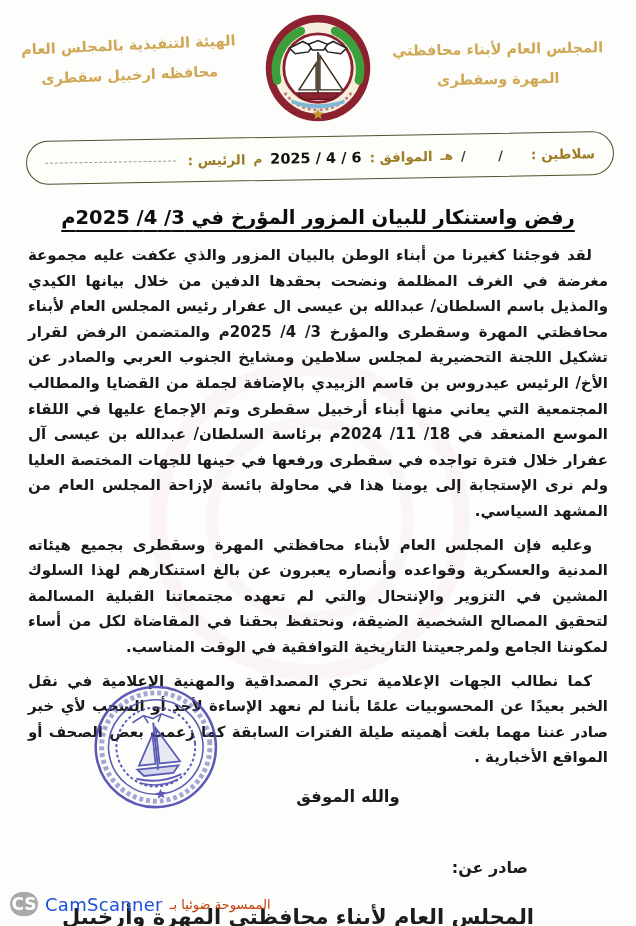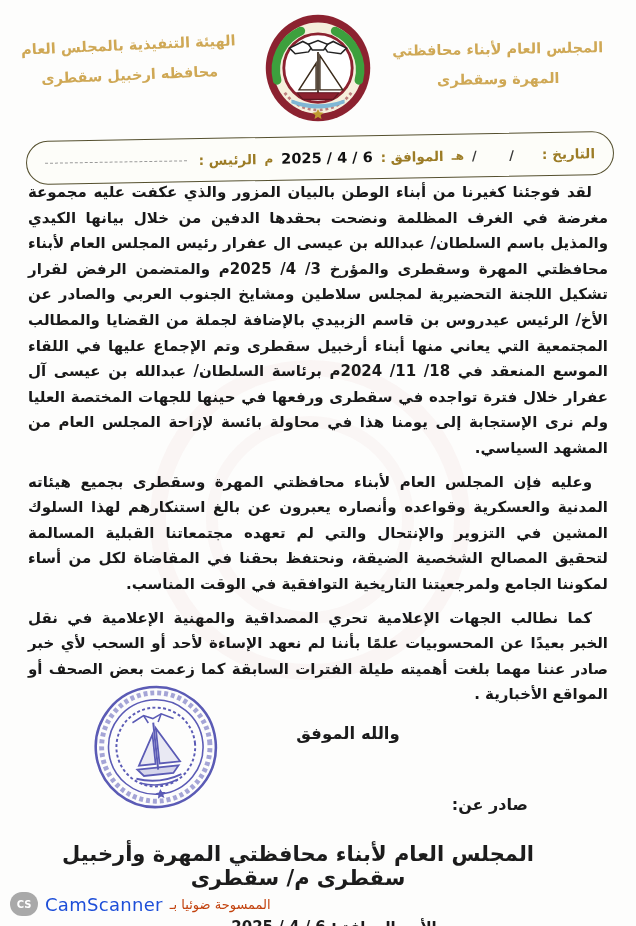--- a/index.html
+++ b/index.html
@@ -68,21 +68,21 @@
   }
   
   .stamp { position:absolute; top:683px; left:92px; z-index:3; transform:rotate(-6deg); opacity:0.9; }
   
   .cs-footer {
     position:absolute; left:10px; bottom:10px; display:flex; align-items:center; gap:7px;
     z-index:4;
   }
   .cs-badge {
     width:28px; height:24px; border-radius:12px; background:#a9a9a9;
-    color:#fff; font-weight:700; font-size:10px;
+    color:#fff; font-weight:700; font-size:17px;
     display:flex; align-items:center; justify-content:center;
     font-family:"DejaVu Sans", sans-serif;
   }
   .cs-brand { color:#1d4ed8; font-size:18px; font-weight:500; letter-spacing:0.3px; }
   .cs-arabic { color:#c2410c; font-size:13px; direction:rtl; }
 </style>
 </head>
 <body>
 
 <div class="page">
@@ -127,31 +127,32 @@
       </svg>
     </div>
 
     <div class="org-left">
       <div>الهيئة التنفيذية بالمجلس العام</div>
       <div>محافظه ارخبيل سقطرى</div>
     </div>
   </div>
 
   <div class="date-bar">
-    <span class="lbl">التاريخ :</span>
+    <span class="lbl">سلاطين :</span>
     <span class="slashes">/      /</span>
     <span class="suffix">هـ</span>
     <span class="lbl">الموافق :</span>
     <span class="num">6 / 4 / 2025</span>
     <span class="suffix">م</span>
     <span class="lbl">الرئيس :</span>
     <span class="ref-line"></span>
   </div>
 
   <div class="letter">
+    <div class="title">رفض واستنكار للبيان المزور المؤرخ في 3/ 4/ 2025م</div>
 
     <p class="para">لقد فوجئنا كغيرنا من أبناء الوطن بالبيان المزور والذي عكفت عليه مجموعة مغرضة في الغرف المظلمة ونضحت بحقدها الدفين من خلال بيانها الكيدي والمذيل باسم السلطان/ عبدالله بن عيسى ال عفرار رئيس المجلس العام لأبناء محافظتي المهرة وسقطرى والمؤرخ 3/ 4/ 2025م والمتضمن الرفض لقرار تشكيل اللجنة التحضيرية لمجلس سلاطين ومشايخ الجنوب العربي والصادر عن الأخ/ الرئيس عيدروس بن قاسم الزبيدي بالإضافة لجملة من القضايا والمطالب المجتمعية التي يعاني منها أبناء أرخبيل سقطرى وتم الإجماع عليها في اللقاء الموسع المنعقد في 18/ 11/ 2024م برئاسة السلطان/ عبدالله بن عيسى آل عفرار خلال فترة تواجده في سقطرى ورفعها في حينها للجهات المختصة العليا ولم نرى الإستجابة إلى يومنا هذا في محاولة بائسة لإزاحة المجلس العام من المشهد السياسي.</p>
     <p class="para">وعليه فإن المجلس العام لأبناء محافظتي المهرة وسقطرى بجميع هيئاته المدنية والعسكرية وقواعده وأنصاره يعبرون عن بالغ استنكارهم لهذا السلوك المشين في التزوير والإنتحال والتي لم تعهده مجتمعاتنا القبلية المسالمة لتحقيق المصالح الشخصية الضيقة، ونحتفظ بحقنا في المقاضاة لكل من أساء لمكوننا الجامع ولمرجعيتنا التاريخية التوافقية في الوقت المناسب.</p>
     <p class="para">كما نطالب الجهات الإعلامية تحري المصداقية والمهنية الإعلامية في نقل الخبر بعيدًا عن المحسوبيات علمًا بأننا لم نعهد الإساءة لأحد أو السحب لأي خبر صادر عننا مهما بلغت أهميته طيلة الفترات السابقة كما زعمت بعض الصحف أو المواقع الأخبارية .</p>
 
     <div class="blessing">والله الموفق</div>
 
     <div class="closing">
       <div class="issued-by">صادر عن:</div>
       <div class="issuer">المجلس العام لأبناء محافظتي المهرة وأرخبيل سقطرى م/ سقطرى</div>

